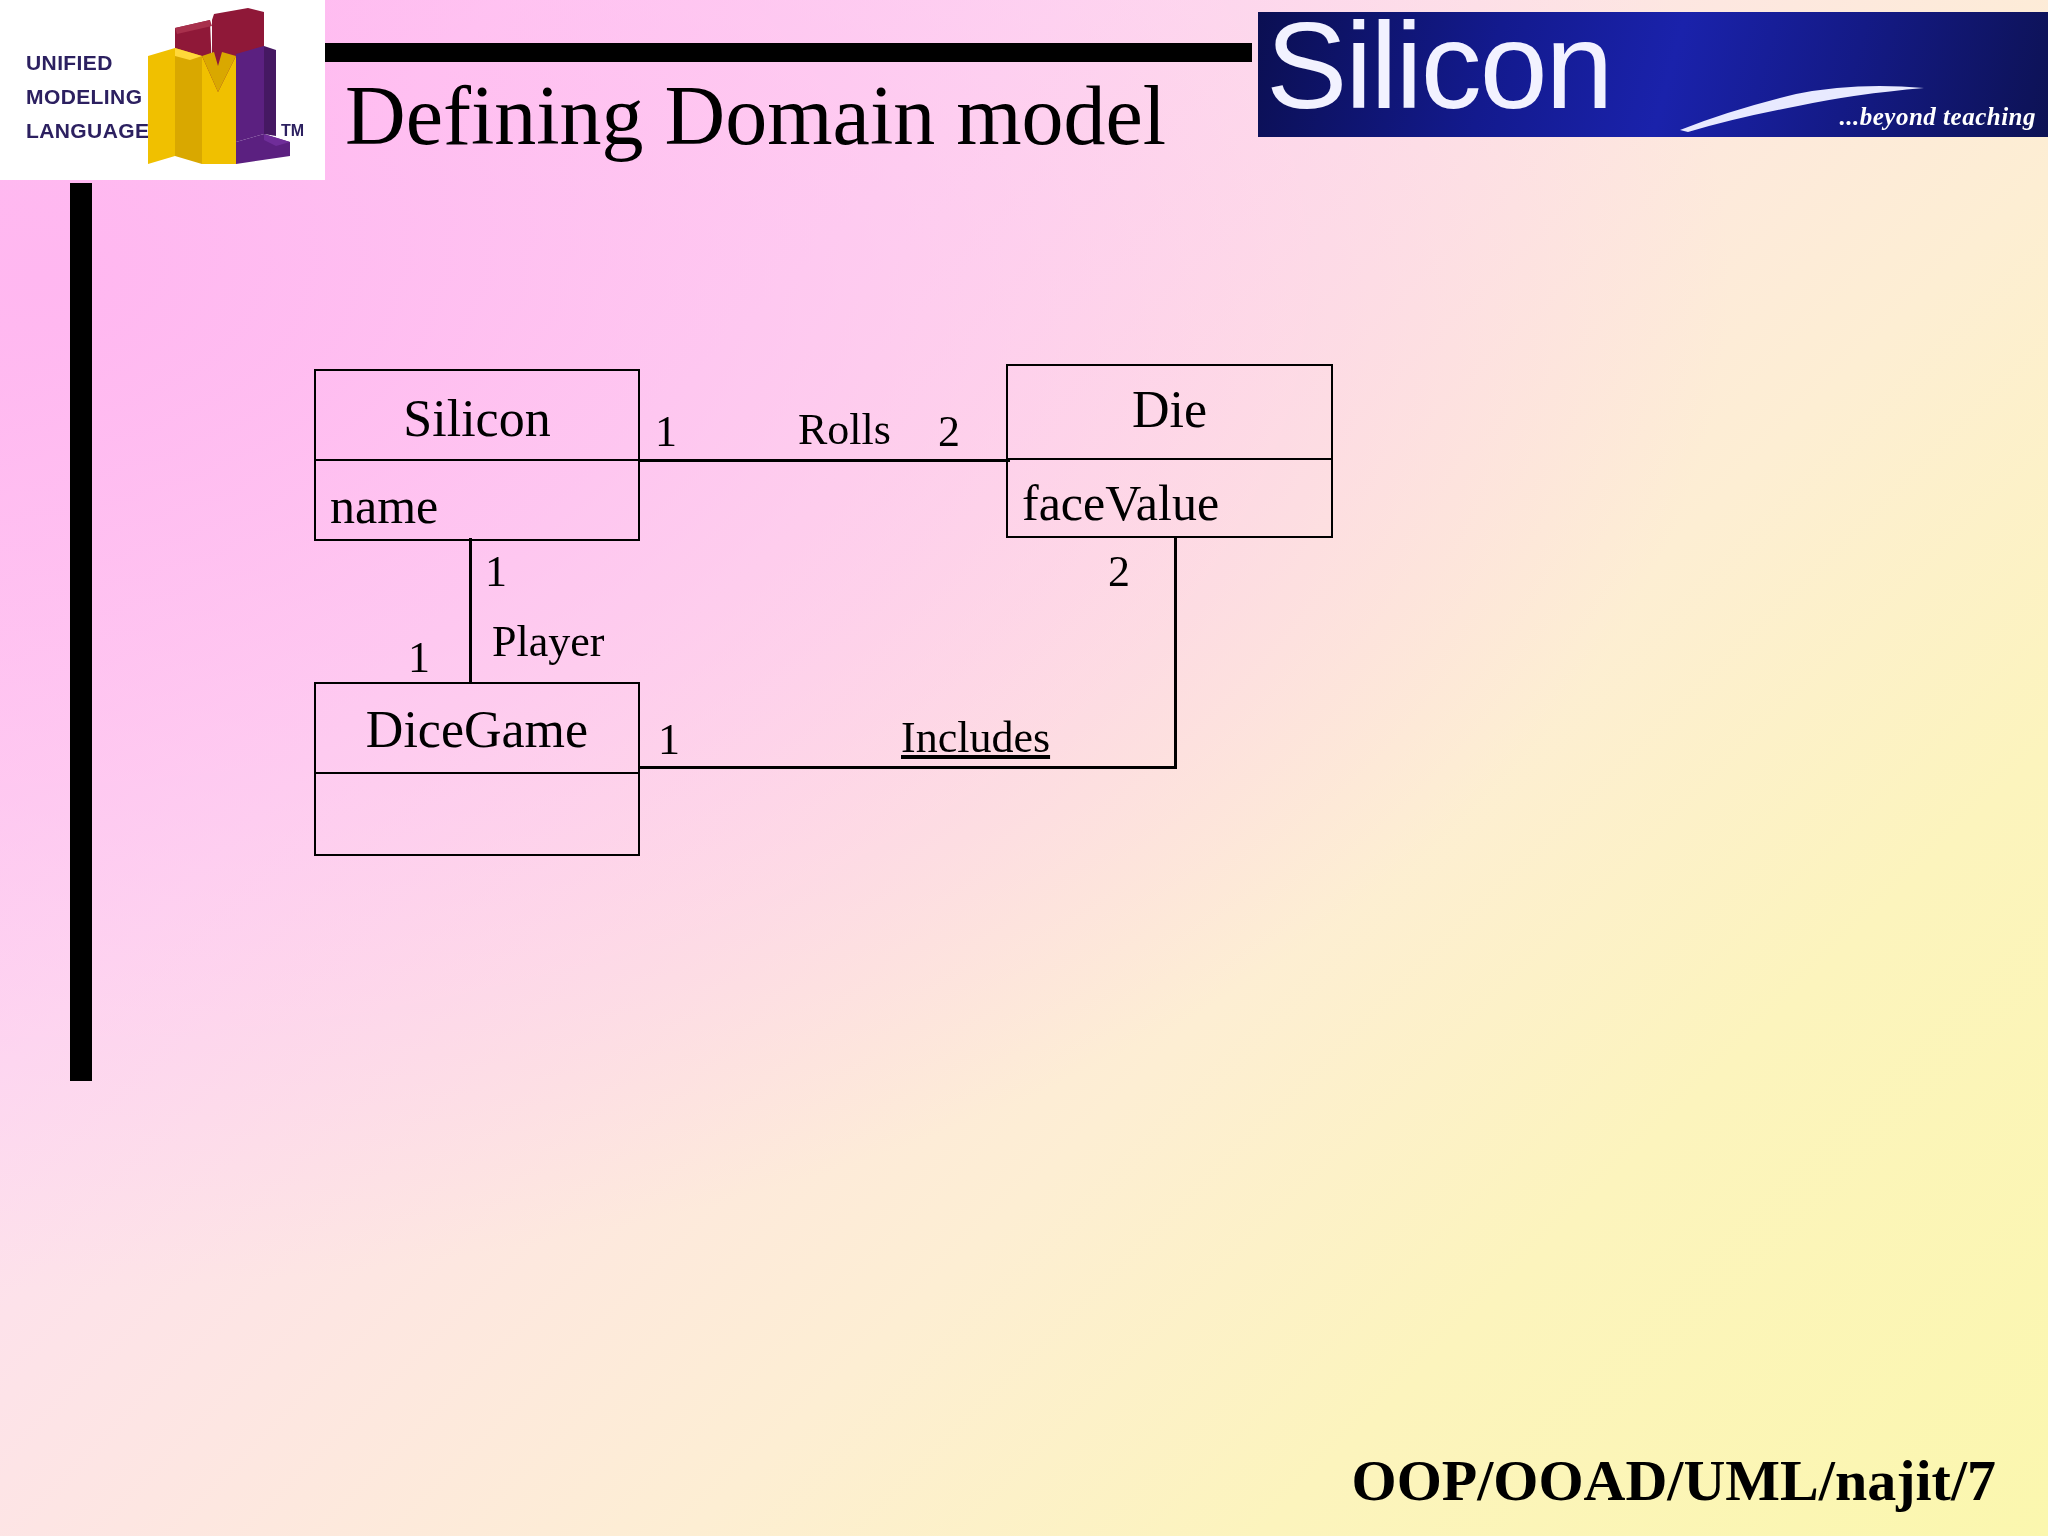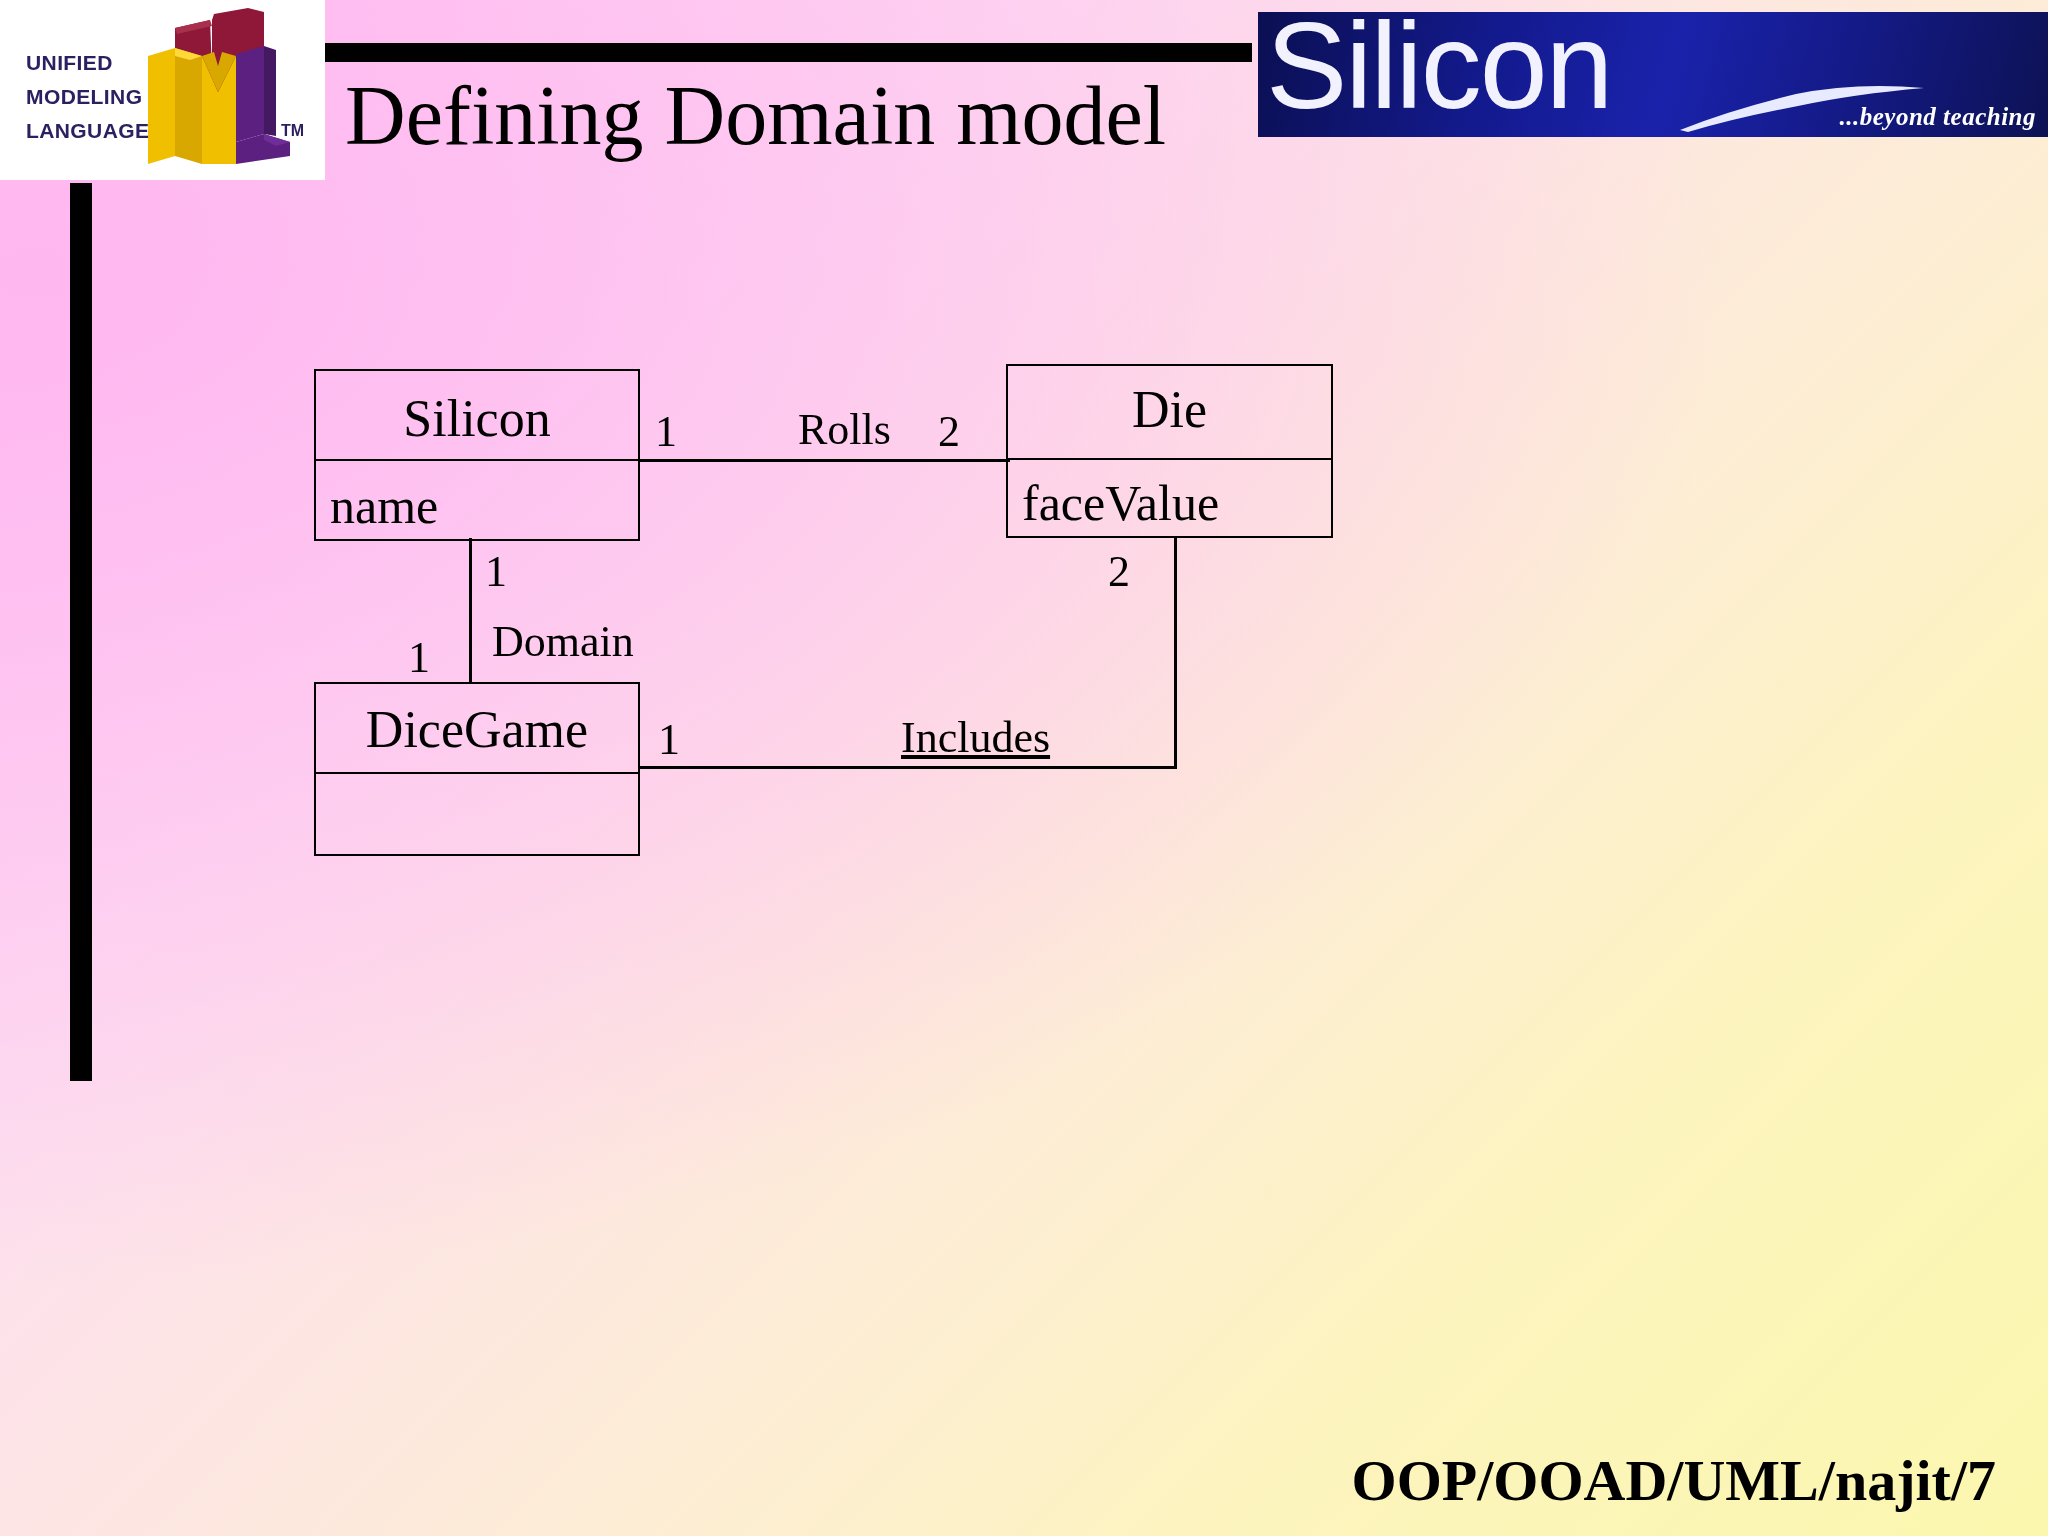--- a/index.html
+++ b/index.html
@@ -218,21 +218,21 @@
 
   <div class="diagram">
 
     <div class="assoc-line" style="left:638px; top:459px; width:372px; height:3px;"></div>
     <div class="mult-label" style="left:655px; top:410px;">1</div>
     <div class="assoc-label" style="left:798px; top:408px;">Rolls</div>
     <div class="mult-label" style="left:938px; top:410px;">2</div>
 
     <div class="assoc-line" style="left:469px; top:538px; width:3px; height:146px;"></div>
     <div class="mult-label" style="left:485px; top:550px;">1</div>
-    <div class="assoc-label" style="left:492px; top:620px;">Domain</div>
+    <div class="assoc-label" style="left:492px; top:620px;">Player</div>
     <div class="mult-label" style="left:408px; top:636px;">1</div>
 
     <div class="assoc-line" style="left:638px; top:766px; width:539px; height:3px;"></div>
     <div class="assoc-line" style="left:1174px; top:536px; width:3px; height:232px;"></div>
     <div class="mult-label" style="left:658px; top:718px;">1</div>
     <div class="assoc-label" style="left:901px; top:716px;text-decoration:underline;">Includes</div>
     <div class="mult-label" style="left:1108px; top:550px;">2</div>
 
     <div class="uml-class" style="left:314px; top:369px; width:326px; height:172px;">
       <div class="uml-compartment" style="height:88px;">

